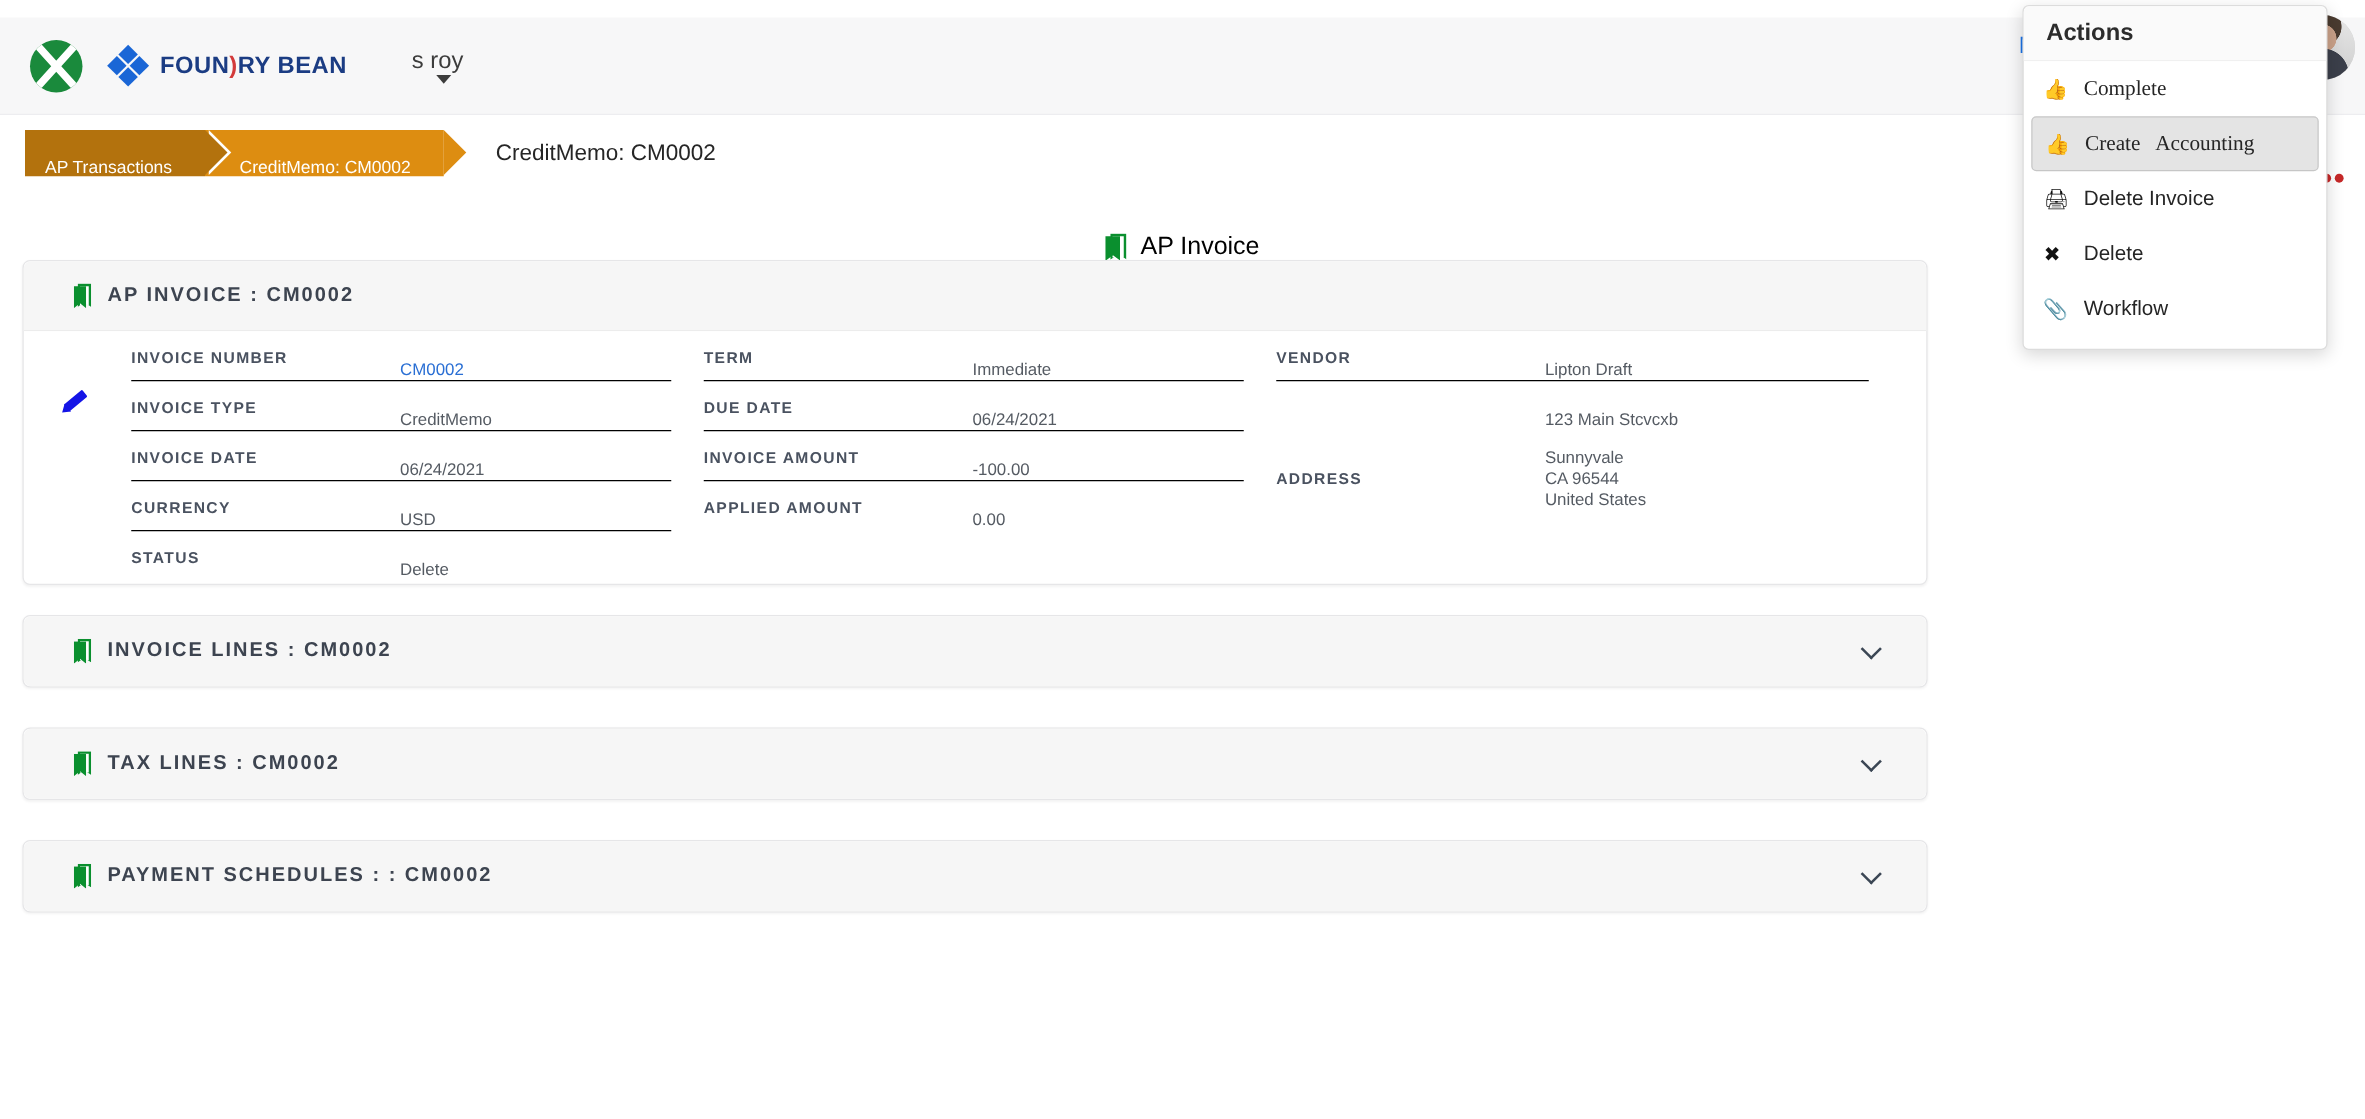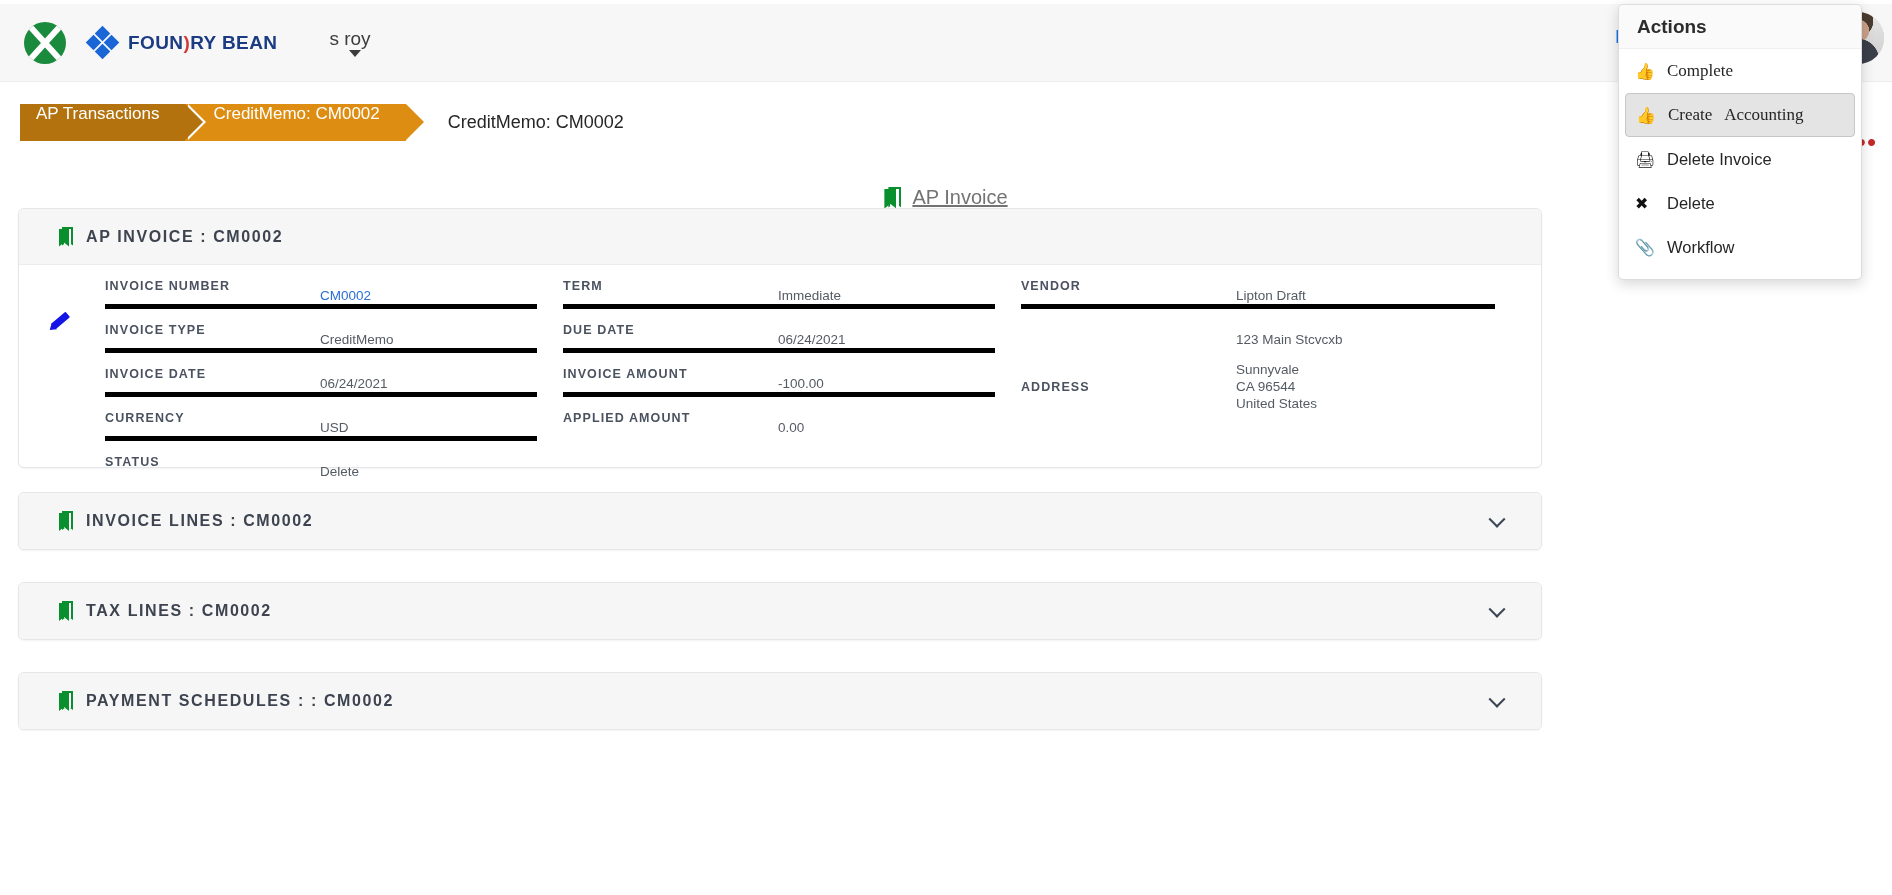--- a/index.html
+++ b/index.html
@@ -6,21 +6,21 @@
   html, body {
     width: 1892px; height: 895px;
     background: #ffffff;
     font-family: "Liberation Sans", sans-serif;
     overflow: hidden;
   }
   body { position: relative; }
 
   
   .topbar {
-    position: absolute; left: 0; top: 4px; width: 1892px; height: 78px;
+    position: absolute; left: 0; top: 14px; width: 1892px; height: 78px;
     background: #f7f7f8;
     border-bottom: 1px solid #ededf0;
     display: flex; align-items: center;
   }
   .brand { display: flex; align-items: center; margin-left: 24px; }
   .xlogo {
     width: 42px; height: 42px; border-radius: 50%;
     background: #1a8a3c;
     position: relative; overflow: hidden;
     display: inline-block;
@@ -80,22 +80,22 @@
       radial-gradient(circle at 50% 18%, #4a3b30 0 30%, rgba(0,0,0,0) 31%),
       linear-gradient(#e7e7e7, #cdcdcd);
   }
 
   
   .crumbs {
     position: absolute; left: 20px; top: 104px;
     display: flex; align-items: center; height: 37px;
   }
   .crumb {
-    position: relative; height: 37px; display: flex; align-items: flex-start;
-    color: #ffffff; font-size: 17px; padding: 0 26px 0 16px;
+    position: relative; height: 37px; display: flex; align-items: flex-end;
+    color: #ffffff; font-size: 14px; padding: 0 26px 0 16px;
     white-space: nowrap;
   }
   .crumb.c1 { background: #b3720d; }
   .crumb.c2 { background: #dd8d11; padding-left: 28px; }
   .crumb.c1::after, .crumb.c2::after {
     content: ""; position: absolute; right: -18px; top: 0;
     width: 0; height: 0;
     border-top: 18.5px solid transparent;
     border-bottom: 18.5px solid transparent;
     border-left: 18px solid #dd8d11;
@@ -113,21 +113,21 @@
   }
   .crumb-plain {
     margin-left: 42px; font-size: 18px; color: #262626; white-space: nowrap;
   }
 
   
   .pagetab {
     position: absolute; left: 0; top: 186px; width: 1892px;
     display: flex; justify-content: center; align-items: center;
   }
-  .pagetab .lbl { font-size: 20px; color: #737373; margin-left: 11px; text-decoration: underline; }
+  .pagetab .lbl { font-size: 20px; color: #000000; margin-left: 11px; }
 
   
   .bm { display: inline-block; width: 17px; height: 22px; position: relative; }
   .bm .back {
     position: absolute; left: 4px; top: 0; width: 13px; height: 21px;
     border: 2px solid #0a8f2e; background: #ffffff;
     clip-path: polygon(0 0,100% 0,100% 100%,50% 80%,0 100%);
   }
   .bm .front {
     position: absolute; left: 0; top: 2px; width: 12px; height: 20px;
@@ -184,21 +184,21 @@
     border-top: 4px solid transparent; border-bottom: 4px solid transparent;
     border-right: 6px solid #1414e6;
     transform: rotate(-40deg);
   }
 
   .cols { position: absolute; left: 86px; top: 0; right: 20px; display: flex; }
   .col { width: 492px; margin-right: 26px; }
   .col.w3 { width: 540px; }
   .frow {
     display: flex; align-items: flex-start;
-    border-bottom: 5px solid #000000;
+    border-bottom: 1px solid #000000;
     min-height: 34px; padding-top: 13px;
   }
   .frow.nb { border-bottom: none; }
   .frow .k {
     width: 215px; flex: none;
     font-size: 12.5px; font-weight: bold; letter-spacing: 1.1px;
     color: #4a5260; text-transform: uppercase;
     padding-top: 1px;
   }
   .frow .v {

